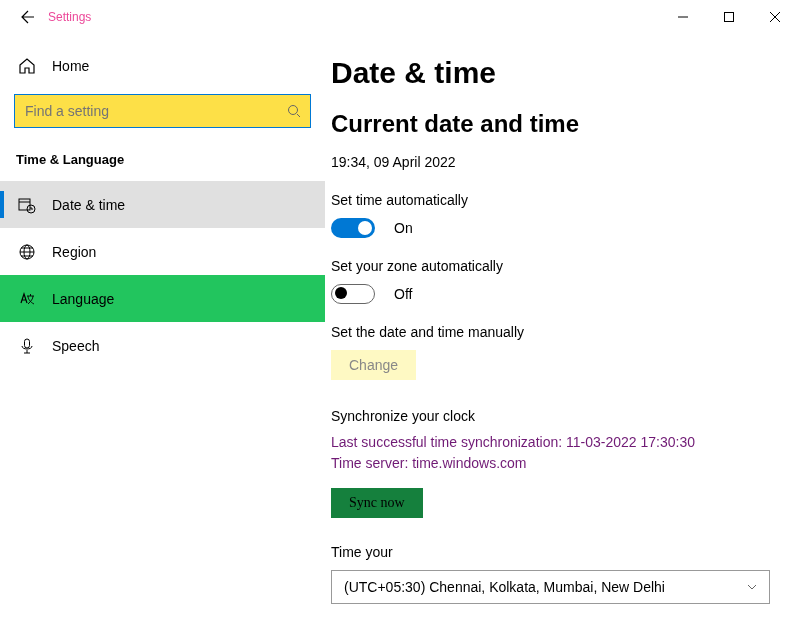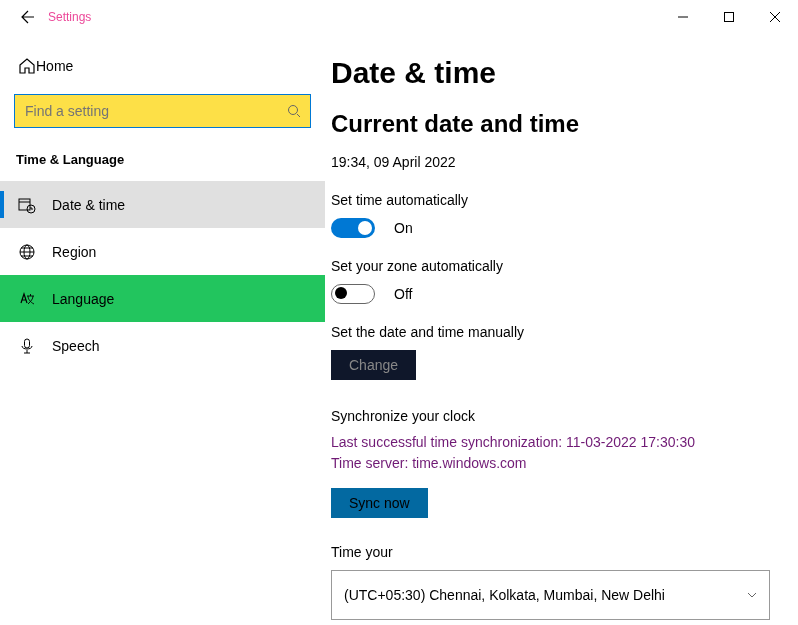--- a/index.html
+++ b/index.html
@@ -4,21 +4,21 @@
 <style>
 * { margin: 0; padding: 0; box-sizing: border-box; font-family: "Segoe UI", -apple-system, sans-serif; }
 body { background: #fff; width: 798px; height: 625px; overflow: hidden; display: flex; flex-direction: column; }
 .titlebar { height: 34px; display: flex; align-items: center; padding: 0 0 0 12px; }
 .titlebar .back { width: 28px; height: 28px; display: flex; align-items: center; justify-content: center; }
 .titlebar .title { font-size: 12px; margin-left: 8px; color: #ec4899; }
 .titlebar .win-ctrls { margin-left: auto; display: flex; }
 .titlebar .win-ctrls div { width: 46px; height: 32px; display: flex; align-items: center; justify-content: center; }
 .main { flex: 1; display: flex; overflow: hidden; }
 .sidebar { width: 325px; padding: 12px 0 0 0; display: flex; flex-direction: column; }
-.home-item { display: flex; align-items: center; height: 40px; padding: 0 0 0 18px; font-size: 14px; cursor: pointer; }
+.home-item { display: flex; align-items: center; height: 40px; padding: 0 0 0 18px; gap: 16px; font-size: 14px; cursor: pointer; }
 .search-wrap { margin: 8px 14px 0 14px; }
 .search { width: 100%; height: 34px; border: 1px solid #0078d4; font-size: 14px; padding: 0 32px 0 10px; outline: none; color: #666; background: #fde047; }
 .search-wrap { position: relative; }
 .search-wrap .sicon { position: absolute; right: 10px; top: 50%; transform: translateY(-50%); color: #666; }
 .cat { font-size: 13px; font-weight: 600; padding: 24px 0 14px 16px; }
 .nav-item { display: flex; align-items: center; height: 47px; padding: 0 0 0 18px; gap: 16px; font-size: 14px; cursor: pointer; position: relative; }
 .nav-item.active { background: #e0e0e0; }
 .nav-item.active::before { content: ""; position: absolute; left: 0; top: 10px; bottom: 10px; width: 4px; background: #0078d4; }
 .nav-item.hover { background: #22c55e; }
 .nav-item .icon { width: 18px; height: 18px; display: flex; align-items: center; justify-content: center; }
@@ -27,26 +27,26 @@
 .content h2 { font-size: 24px; font-weight: 700; margin-bottom: 16px; }
 .content .dt { font-size: 14px; margin-bottom: 22px; }
 .lbl { font-size: 14px; margin-bottom: 10px; }
 .toggle-row { display: flex; align-items: center; gap: 19px; margin-bottom: 20px; }
 .toggle { width: 44px; height: 20px; border-radius: 10px; position: relative; cursor: pointer; }
 .toggle.on { background: #0078d4; }
 .toggle.on::after { content: ""; position: absolute; right: 3px; top: 3px; width: 14px; height: 14px; border-radius: 50%; background: #fff; }
 .toggle.off { background: #fff; border: 1px solid #666; }
 .toggle.off::after { content: ""; position: absolute; left: 3px; top: 2px; width: 12px; height: 12px; border-radius: 50%; background: #000; }
 .tstate { font-size: 14px; }
-.btn { border: none; background: #0f172a; padding: 7px 18px; font-size: 14px; font-family: inherit; cursor: pointer; }
+.btn { border: none; background: #fef9c3; padding: 7px 18px; font-size: 14px; font-family: inherit; cursor: pointer; }
 .btn.disabled { color: #888; }
-.btn.primary { background: #0369a1; color: #000; }
+.btn.primary { background: #15803d; color: #000; font-family: Liberation Serif, serif; }
 .section { margin-bottom: 18px; }
 .syncinfo { font-size: 14px; color: #701a75; line-height: 1.5; margin-bottom: 14px; }
-.dropdown { display: flex; align-items: center; justify-content: space-between; border: 1px solid #999; padding: 16px 12px; font-size: 14px; max-width: 440px; cursor: pointer; gap: 32px; }
+.dropdown { display: flex; align-items: center; justify-content: space-between; border: 1px solid #999; padding: 8px 12px; font-size: 14px; max-width: 440px; cursor: pointer; gap: 32px; }
 svg { display: block; }
 </style>
 </head>
 <body>
 
 <div class="titlebar">
   <div class="back">
     <svg width="16" height="16" viewBox="0 0 16 16">
         <path d="M10 2 L4 8 L10 14 M4 8 H16" stroke="#000" stroke-width="1.2" fill="none"></path>
       </svg>

